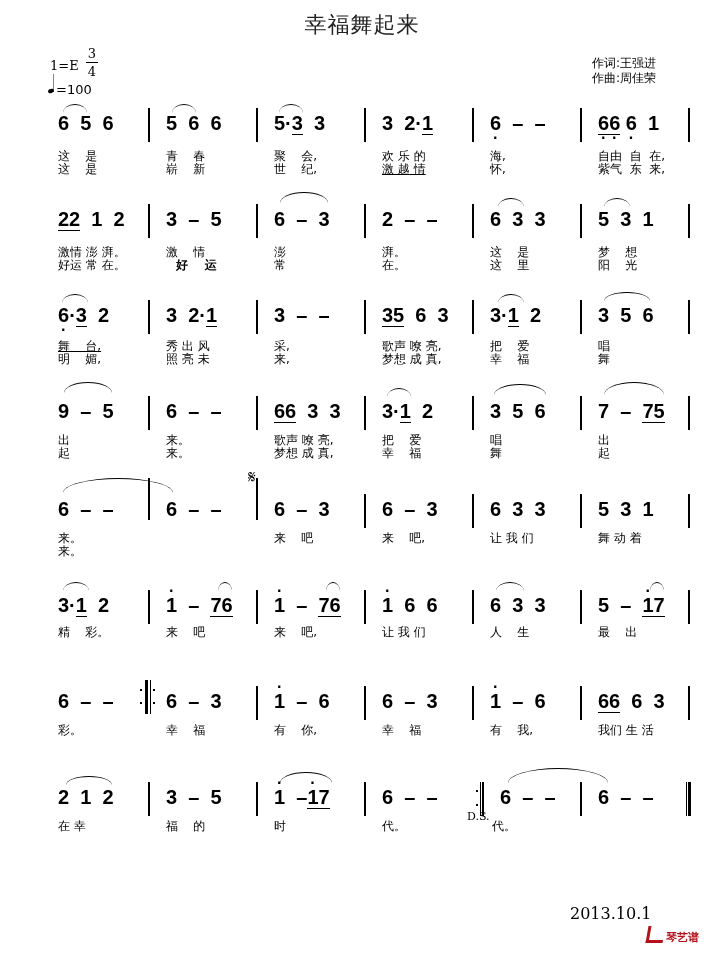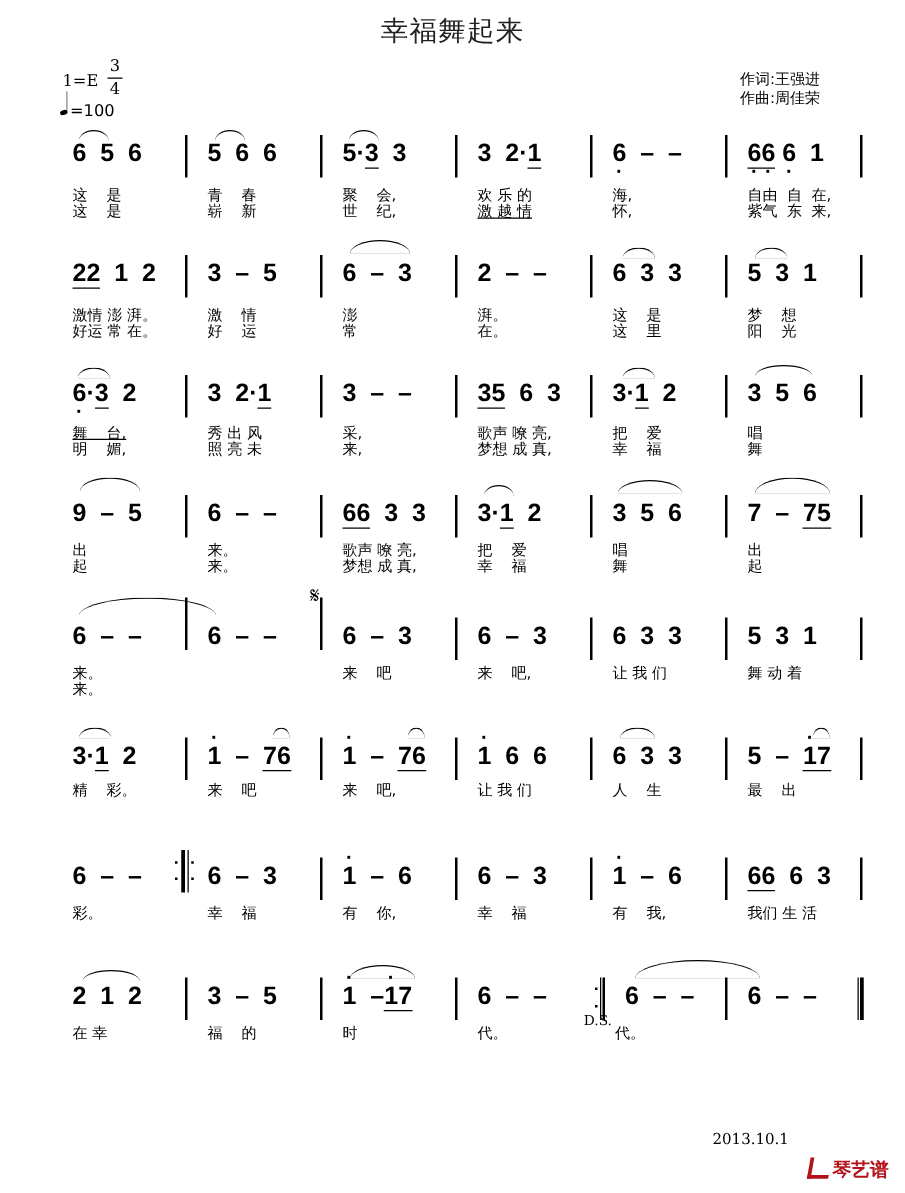--- a/index.html
+++ b/index.html
@@ -16,22 +16,22 @@
   .row { position: absolute; left: 0; width: 724px; height: 90px; }
   .barline { position: absolute; width: 1.5px; background: #000; top: 4px; height: 34px; }
   .notes { position: absolute; top: 8px; left: 0; font-family: "Liberation Sans", sans-serif; font-weight: bold; font-size: 20px; white-space: pre; letter-spacing: 0; }
   .n { display: inline-block; position: relative; text-align: center; }
   .u { border-bottom: 1.5px solid #000; padding-bottom: 0px; }
   .dot-below::after { content: "·"; position: absolute; left: 50%; transform: translateX(-50%); bottom: -12px; font-size: 16px; }
   .dot-above::before { content: "·"; position: absolute; left: 50%; transform: translateX(-50%); top: -12px; font-size: 16px; }
   .lyr { position: absolute; font-size: 12px; line-height: 13px; white-space: pre; letter-spacing: 0; }
   .slur { position: absolute; border-top: 1px solid #000; border-radius: 50% 50% 0 0 / 100% 100% 0 0; height: 8px; }
   .segno { position: absolute; font-family: "DejaVu Serif", serif; font-size: 18px; }
-  .date { position: absolute; left: 570px; top: 904px; font-family: "DejaVu Serif", serif; font-size: 12px; }
-  .logo { position: absolute; left: 647px; top: 926px; color: #b3121a; font-size: 15px; font-weight: bold; }
+  .date { position: absolute; left: 570px; top: 904px; font-family: "DejaVu Serif", serif; font-size: 16px; }
+  .logo { position: absolute; left: 647px; top: 926px; color: #b3121a; font-size: 11px; font-weight: bold; }
   .logo .mark { display: inline-block; width: 14px; height: 14px; border-left: 3px solid #b3121a; border-bottom: 3px solid #b3121a; vertical-align: -2px; margin-right: 2px; transform: skewX(-10deg); }
   .ds { position: absolute; font-family: "DejaVu Serif", serif; font-size: 11px; }
   .dbl { position: absolute; }
 </style>
 </head>
 <body>
 
 <div class="title">幸福舞起来</div>
 
 <div class="key">1=E</div>
@@ -94,21 +94,21 @@
   <div class="notes" style="left:382px;">2  –  –</div>
   <div class="notes" style="left:490px;">6  3  3</div>
   <div class="notes" style="left:598px;">5  3  1</div>
   <div class="lyr" style="left:58px;top:46px;">激情 澎 湃。</div>
   <div class="lyr" style="left:166px;top:46px;">激    情</div>
   <div class="lyr" style="left:274px;top:46px;">澎</div>
   <div class="lyr" style="left:382px;top:46px;">湃。</div>
   <div class="lyr" style="left:490px;top:46px;">这    是</div>
   <div class="lyr" style="left:598px;top:46px;">梦    想</div>
   <div class="lyr" style="left:58px;top:59px;">好运 常 在。</div>
-  <div class="lyr" style="left:166px;top:59px;">好    运</div>
+  <div class="lyr" style="left:176px;top:59px;font-weight:bold;">好    运</div>
   <div class="lyr" style="left:274px;top:59px;">常</div>
   <div class="lyr" style="left:382px;top:59px;">在。</div>
   <div class="lyr" style="left:490px;top:59px;">这    里</div>
   <div class="lyr" style="left:598px;top:59px;">阳    光</div>
 </div>
 
 <div class="row" style="top:296px;">
   <div class="barline" style="left:148px;"></div>
   <div class="barline" style="left:256px;"></div>
   <div class="barline" style="left:364px;"></div>

